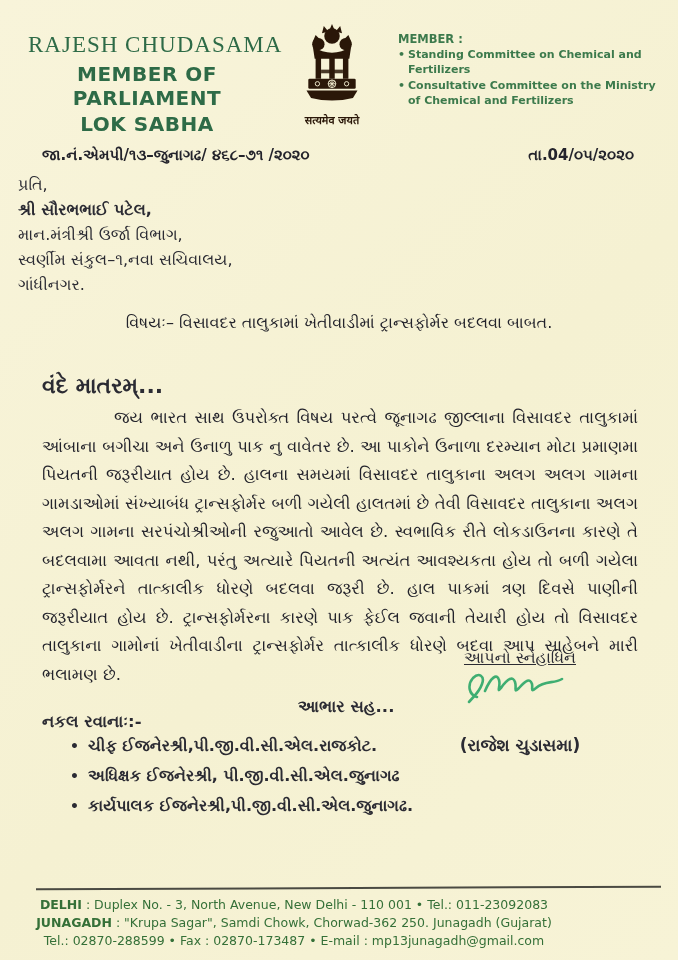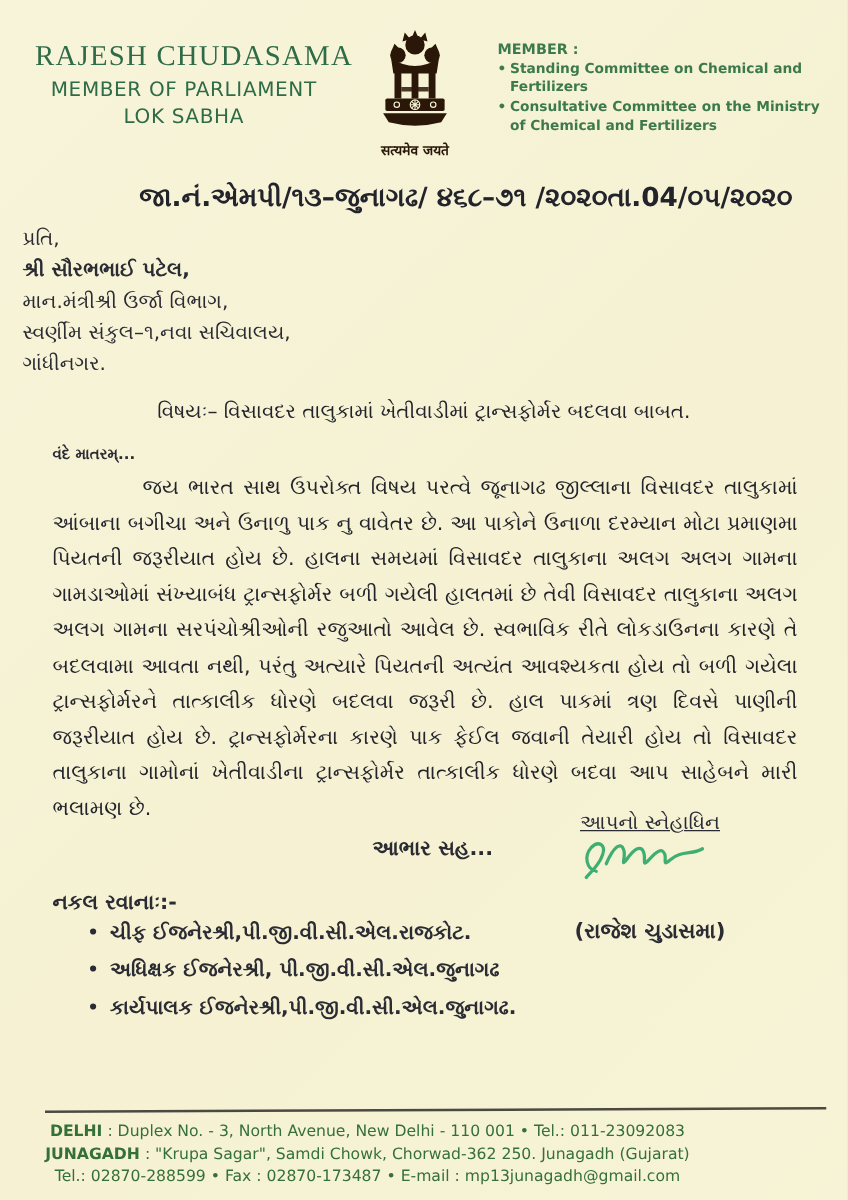--- a/index.html
+++ b/index.html
@@ -25,22 +25,22 @@
   }
   .hdr-left { width: 238px; text-align: center; padding-top: 12px; }
   .mp-name {
     font-family: "Liberation Serif", "DejaVu Serif", serif;
     font-size: 23px;
     letter-spacing: 1px;
     color: #2e6b47;
     white-space: nowrap;
   }
   .mp-title {
-    font-size: 16px;
-    font-weight: normal;
+    font-size: 20px;
+    font-weight: bold;
     color: #2e6b47;
     letter-spacing: .5px;
     margin-top: 4px;
   }
   .mp-title2 { margin-top: 2px; }
   .hdr-emblem { width: 110px; text-align: center; padding-top: 2px; }
   .emblem-caption {
     font-size: 11px;
     font-weight: bold;
     color: #2a1708;
@@ -54,41 +54,41 @@
     font-weight: bold;
     line-height: 14.5px;
     padding-left: 10px;
     position: relative;
     margin-top: 2px;
   }
   .member-item .bullet { position: absolute; left: 0; top: 0; }
   
   .ref-row {
     display: flex;
-    justify-content: flex-end;
+    justify-content: space-between;
     padding: 0 44px 0 42px;
     margin-top: 18px;
-    font-size: 21px;
+    font-size: 15px;
     font-weight: bold;
     color: #23232b;
   }
   
   .recipient { padding-left: 18px; margin-top: 8px; font-size: 16px; line-height: 25px; }
   .recipient .r-line-0 { font-weight: bold; }
   
   .subject {
     text-align: center;
     font-weight: normal;
     font-size: 16px;
     margin-top: 16px;
     padding: 0 34px;
     color: #23232b;
   }
   
-  .greeting { padding-left: 42px; margin-top: 18px; font-weight: bold; font-size: 12px; }
+  .greeting { padding-left: 42px; margin-top: 41px; font-weight: bold; font-size: 22px; }
   .body-para {
     padding: 0 40px 0 42px;
     margin-top: 6px;
     font-size: 16.5px;
     line-height: 28.5px;
     text-align: justify;
     text-indent: 72px;
     color: #23232b;
   }
   

